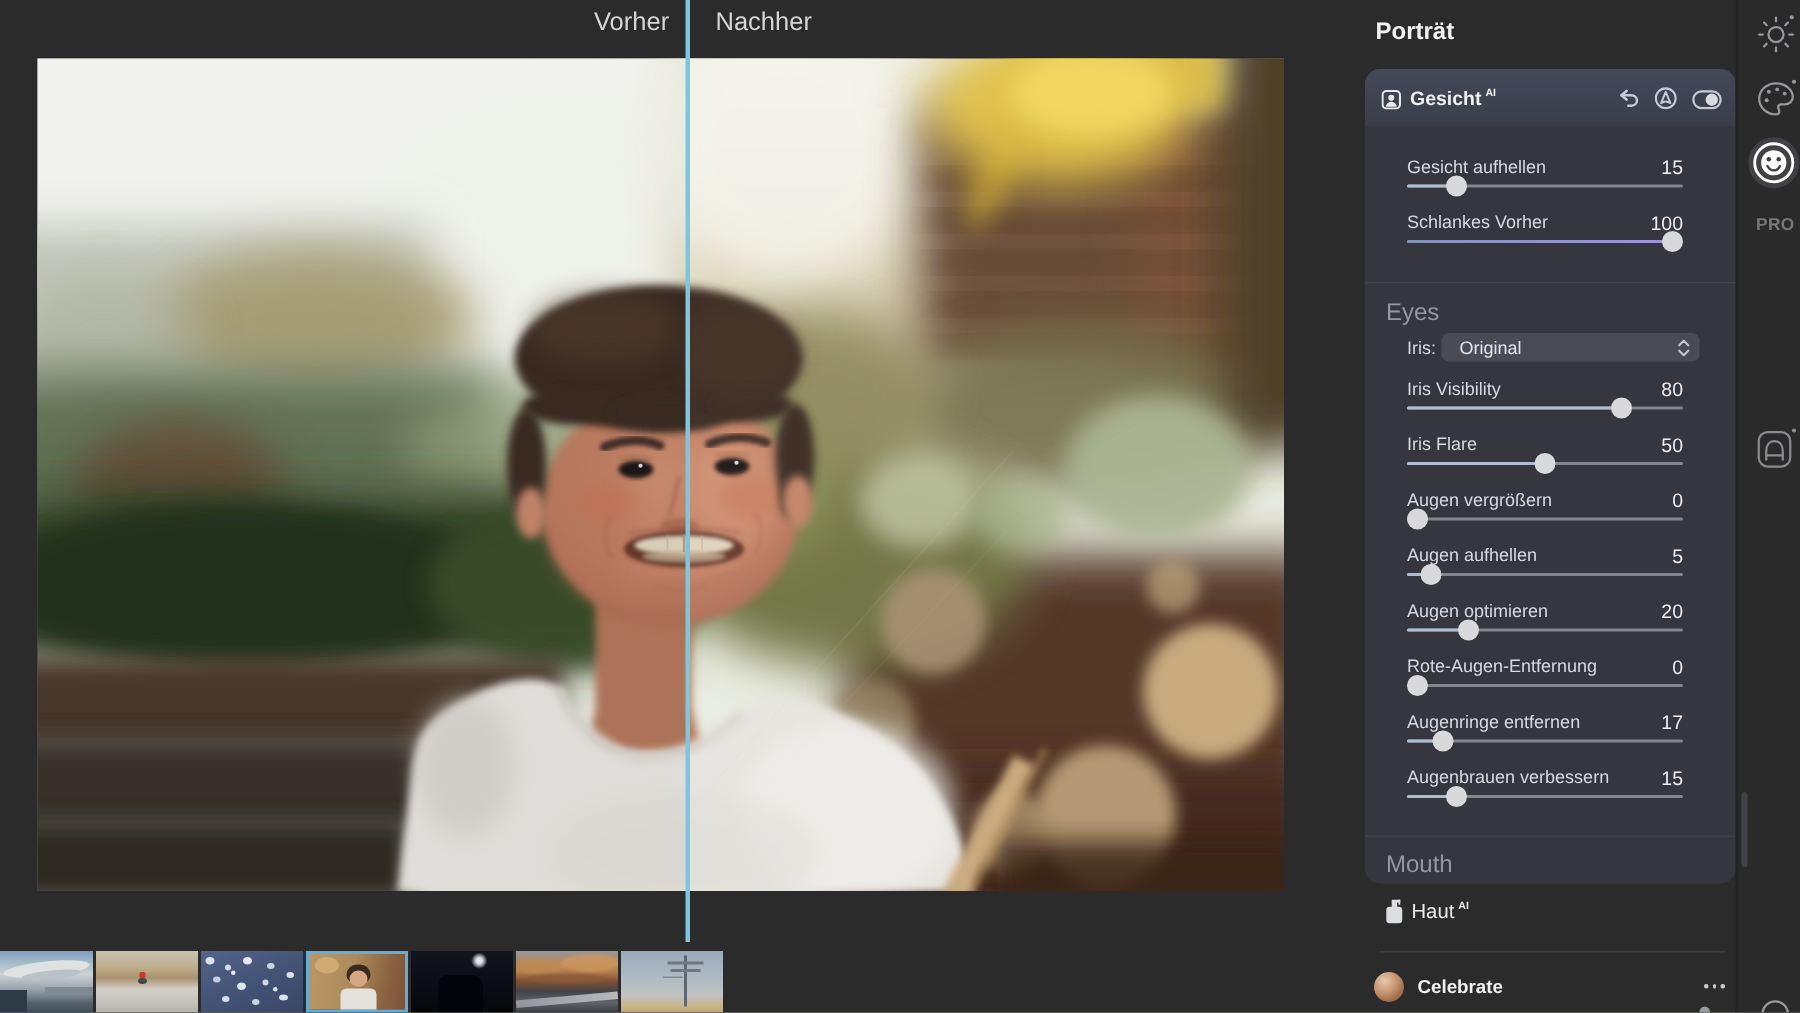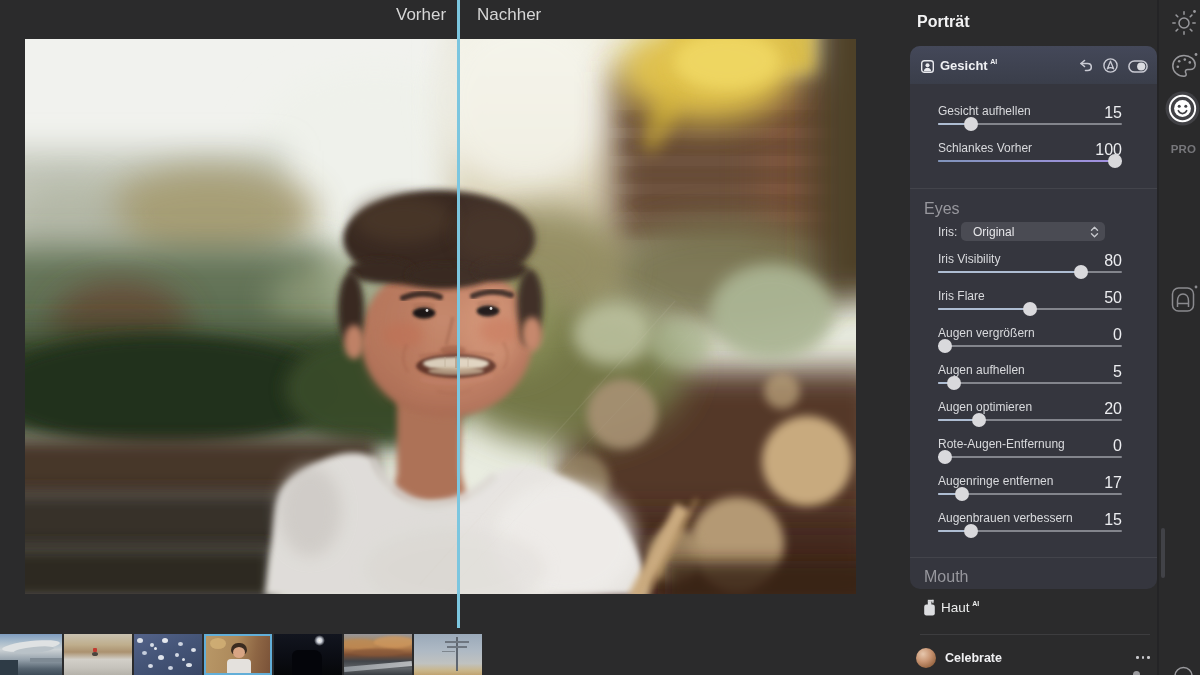--- a/index.html
+++ b/index.html
@@ -20,21 +20,21 @@
   
   .thumb { position:absolute; top:634px; height:41px; overflow:hidden; }
 
   
   #ptitle { position:absolute; left:917px; top:13px; font-size:16px; font-weight:bold; color:#f2f2f3; }
   #card { position:absolute; left:910px; top:46px; width:247px; height:543px;
     background:#35363e; border-radius:10px; overflow:hidden; }
   #cardhead { position:absolute; left:0; top:0; width:247px; height:38px;
     background:linear-gradient(180deg,#444859 0%,#3a3e4a 100%); }
   .slabel { position:absolute; left:28px; font-size:12px; color:#d9dadd; }
-  .sval   { position:absolute; right:35px; font-size:16px; color:#ecedf0; }
+  .sval   { position:absolute; right:35px; font-size:13px; color:#ecedf0; }
   .track  { position:absolute; left:28px; width:184px; height:2px; background:#83858c; border-radius:1px; }
   .fill   { position:absolute; left:0; top:0; height:2px; background:#aebdd2; border-radius:1px; }
   .knob   { position:absolute; top:-6px; width:14px; height:14px; border-radius:50%; background:#d9d9dc; }
   .sep    { position:absolute; left:0; width:247px; height:1px; background:#43444b; }
   .seclabel { position:absolute; left:14px; font-size:16px; color:#97979d; }
 
   
   #rail { position:absolute; left:1159px; top:0; width:41px; height:675px; background:#2a2a2b; }
   #raildiv { position:absolute; left:1157px; top:0; width:2px; height:675px; background:#242426; }
 </style>
@@ -273,21 +273,21 @@
     <div class="sval" style="top:95px;">100</div>
   <div class="track" style="top:113.5px;">
       <div class="fill" style="width:177px;background:linear-gradient(90deg,#8094ba,#a391e2);"></div>
     </div>
   <div class="knob" style="left:198px;top:107.5px;"></div>
 
   <div class="sep" style="top:142px;"></div>
   <div class="seclabel" style="top:154px;">Eyes</div>
 
   <div class="slabel" style="top:179px;">Iris:</div>
-  <div class="abs" style="left:51px;top:176px;width:144px;height:19px;background:#4a4b53;border-radius:5px;">
+  <div class="abs" style="left:51px;top:176px;width:172px;height:19px;background:#4a4b53;border-radius:5px;">
     <div class="abs" style="left:12px;top:3px;font-size:12px;color:#e6e6e9;">Original</div>
     <svg class="abs" style="right:6px;top:3.5px;" width="9" height="12" viewBox="0 0 9 12">
       <path d="M1.5,4.2 L4.5,1.2 L7.5,4.2" fill="none" stroke="#c6c7cc" stroke-width="1.4" stroke-linecap="round" stroke-linejoin="round"></path>
       <path d="M1.5,7.8 L4.5,10.8 L7.5,7.8" fill="none" stroke="#c6c7cc" stroke-width="1.4" stroke-linecap="round" stroke-linejoin="round"></path>
     </svg>
   </div>
 
   <div class="slabel" style="top:206px;">Iris Visibility</div>
     <div class="sval" style="top:206px;">80</div>
   <div class="track" style="top:224.5px;">

